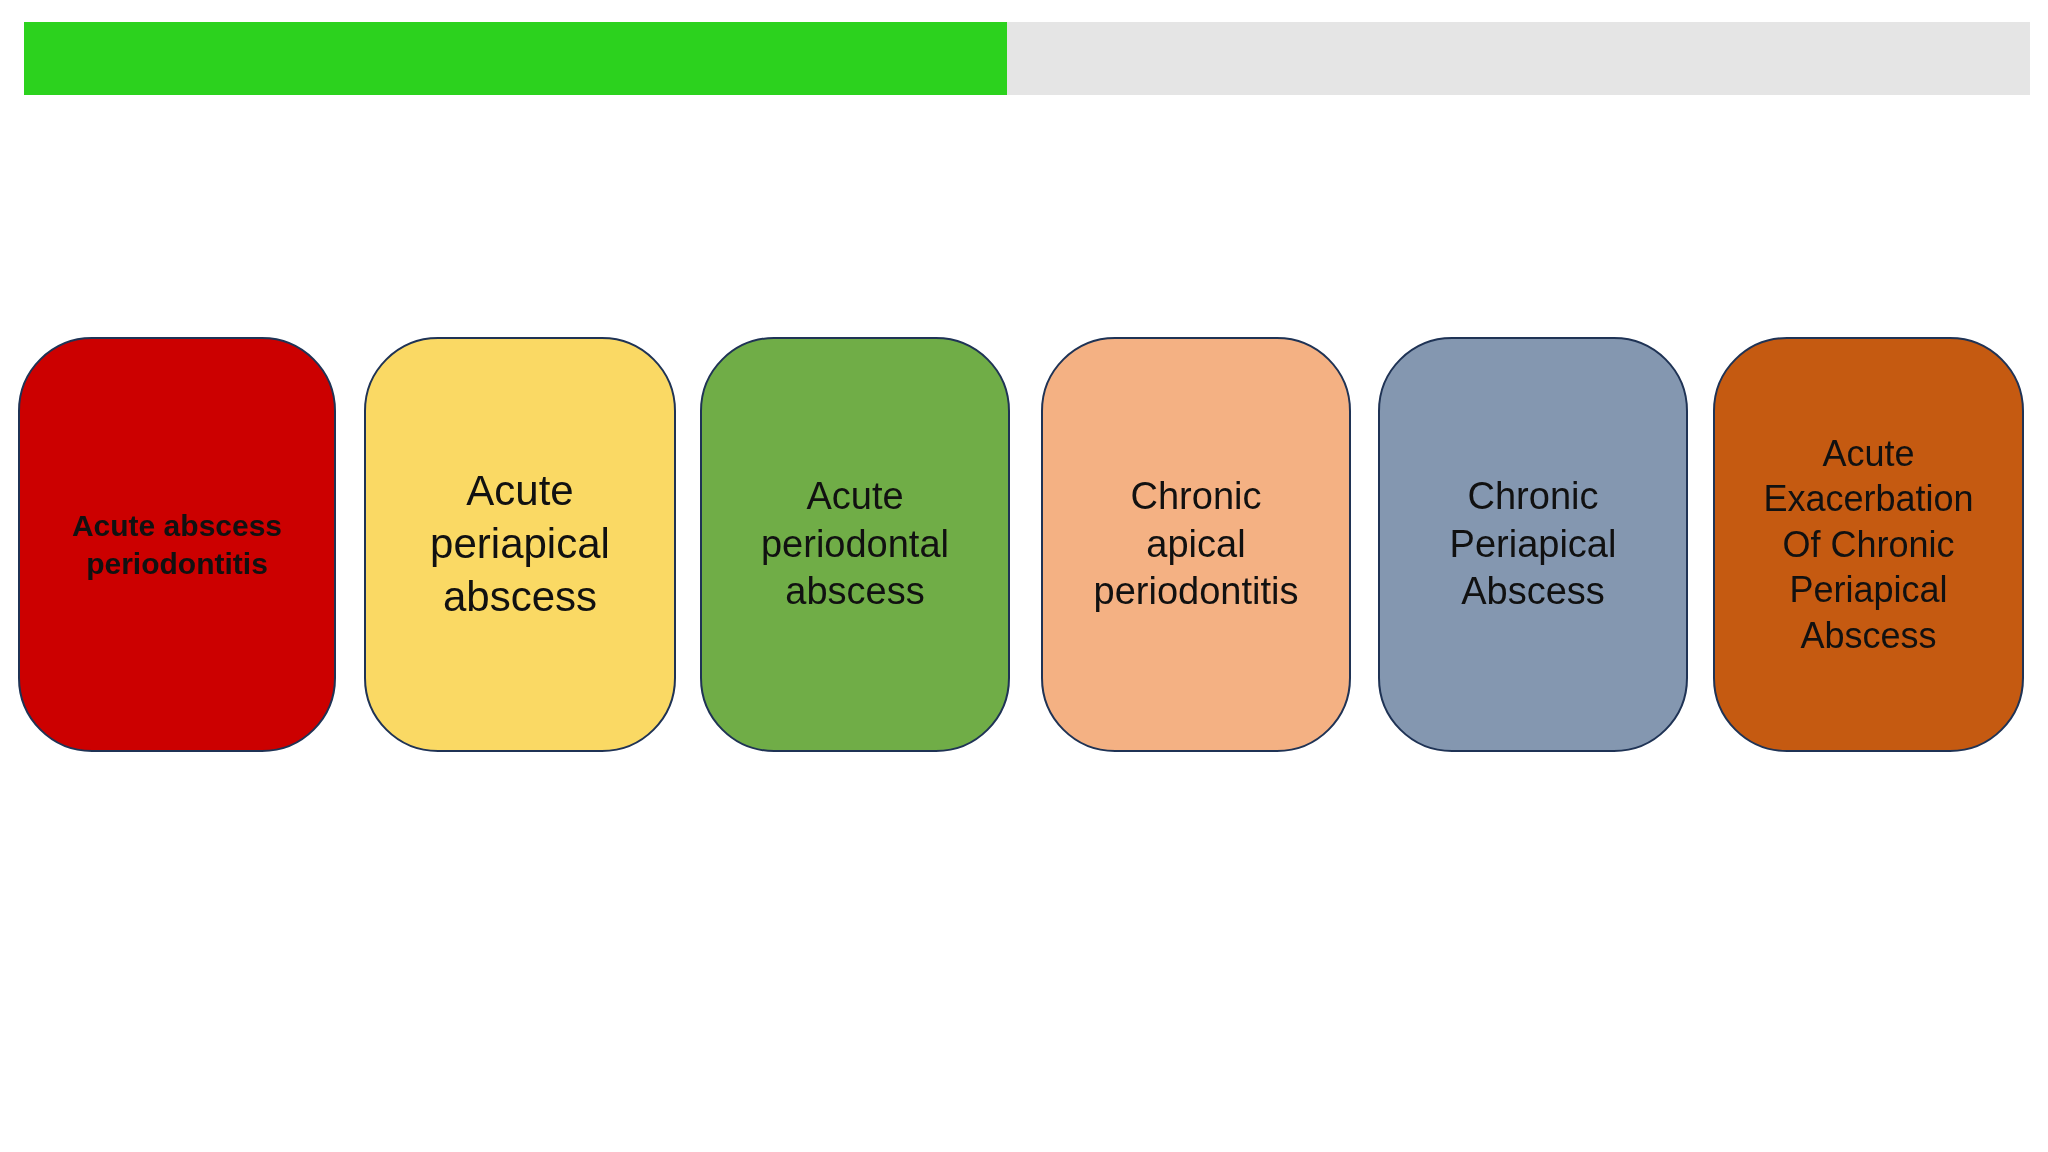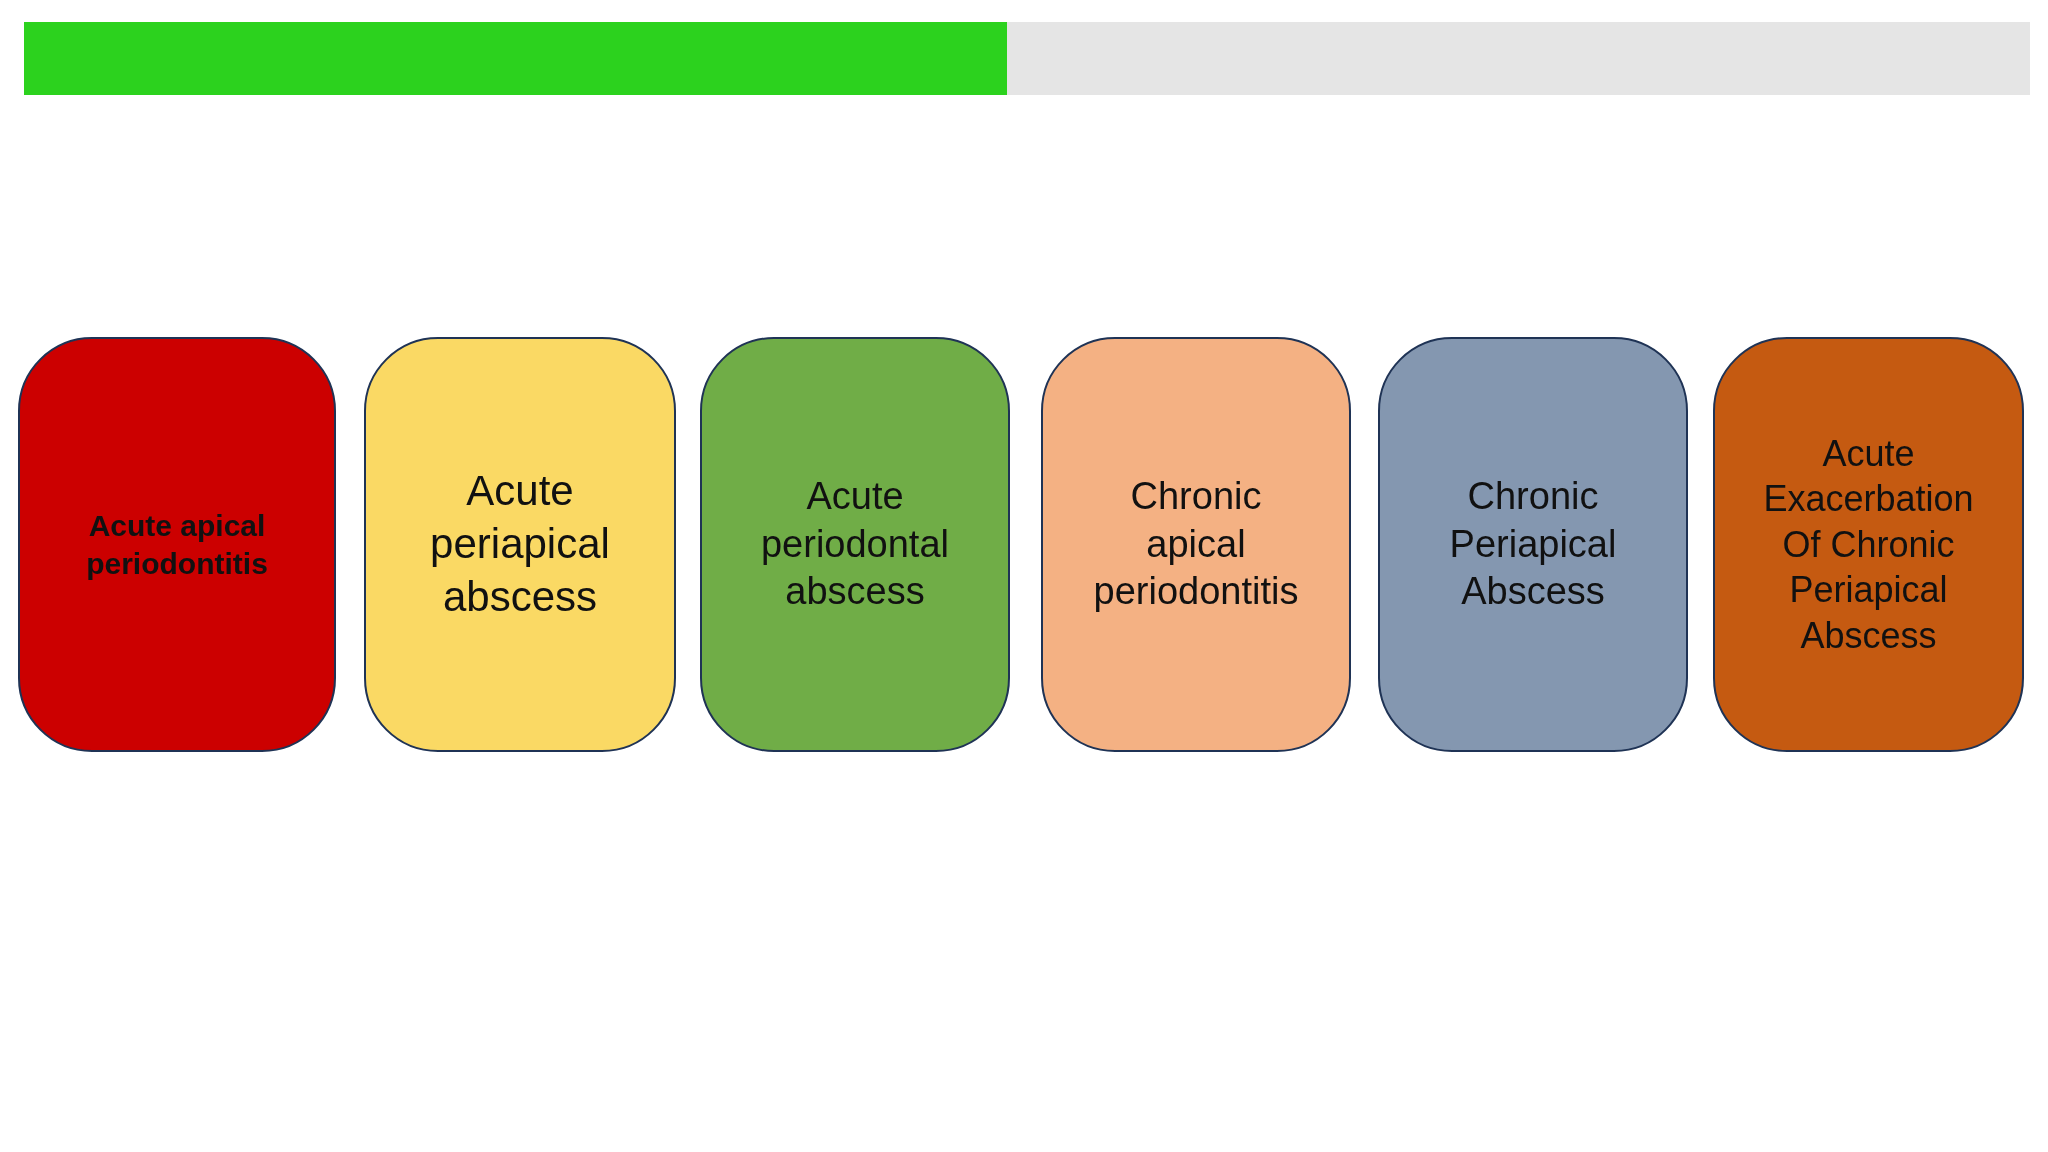--- a/index.html
+++ b/index.html
@@ -66,21 +66,21 @@
 </style>
 </head>
 <body>
 
 <div id="progress-bar" style="background: rgb(229, 229, 229);">
   <div id="progress-fill" style="background: rgb(44, 210, 30); width: 49%;"></div>
 </div>
 
 <div id="diagram">
     <div class="node" style="left: 18px; width: 318px; background: rgb(204, 0, 0); border-color: rgb(31, 51, 85);">
-      <span class="label" style="font-size: 30px; font-weight: 700; color: rgb(17, 17, 17);">Acute apical
+      <span class="label" style="font-size: 30px; font-weight: 700; color: rgb(17, 17, 17);">Acute abscess
 periodontitis</span>
     </div>
     <div class="node" style="left: 364px; width: 312px; background: rgb(250, 217, 100); border-color: rgb(31, 51, 85);">
       <span class="label" style="font-size: 42px; font-weight: 400; color: rgb(17, 17, 17);">Acute
 periapical
 abscess</span>
     </div>
     <div class="node" style="left: 700px; width: 310px; background: rgb(112, 173, 71); border-color: rgb(31, 51, 85);">
       <span class="label" style="font-size: 38px; font-weight: 400; color: rgb(17, 17, 17);">Acute
 periodontal

